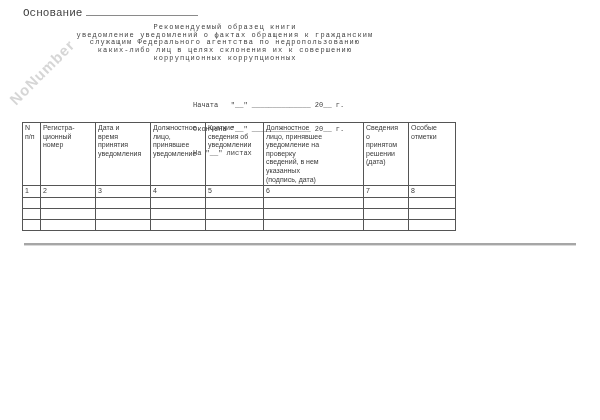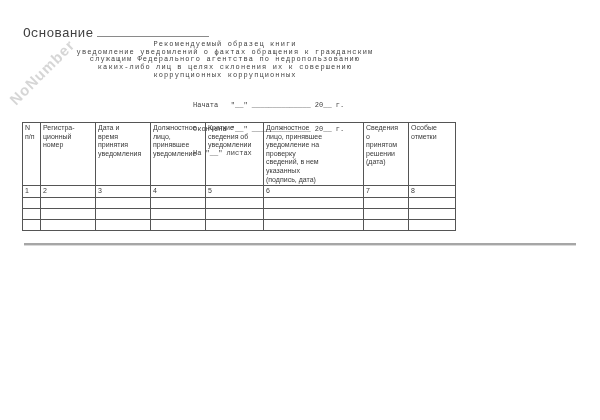--- a/index.html
+++ b/index.html
@@ -16,31 +16,31 @@
     position:absolute;left:6px;top:96px;
     transform:rotate(-45deg);
     transform-origin:0 0;
     font-family:"Liberation Sans","DejaVu Sans",sans-serif;
     font-size:15px;font-weight:bold;
     color:rgba(180,180,180,0.55);
     letter-spacing:1px;
     white-space:nowrap;
   }
   
-  #top-fields{position:absolute;left:23px;top:9px;font-size:13px;line-height:9px;margin-top:20px;}
+  #top-fields{position:absolute;left:23px;top:9px;font-size:11px;line-height:9px;}
   .field-row{white-space:nowrap;}
   .blank{
     display:inline-block;height:6px;vertical-align:baseline;
     border-bottom:1px solid #8a8a8a;margin-left:4px;
   }
   .blank.basis{width:112px;}
   .blank.storage{width:95px;}
   
   #title{
-    position:absolute;left:0;top:41px;width:450px;
+    position:absolute;left:0;top:24px;width:450px;
     text-align:center;font-size:7px;line-height:7.7px;
     letter-spacing:1.1px;white-space:nowrap;
   }
   
   #period{
     position:absolute;left:193px;top:85px;
     font-size:7px;line-height:8px;white-space:pre;
   }
   
   #registry-table{

